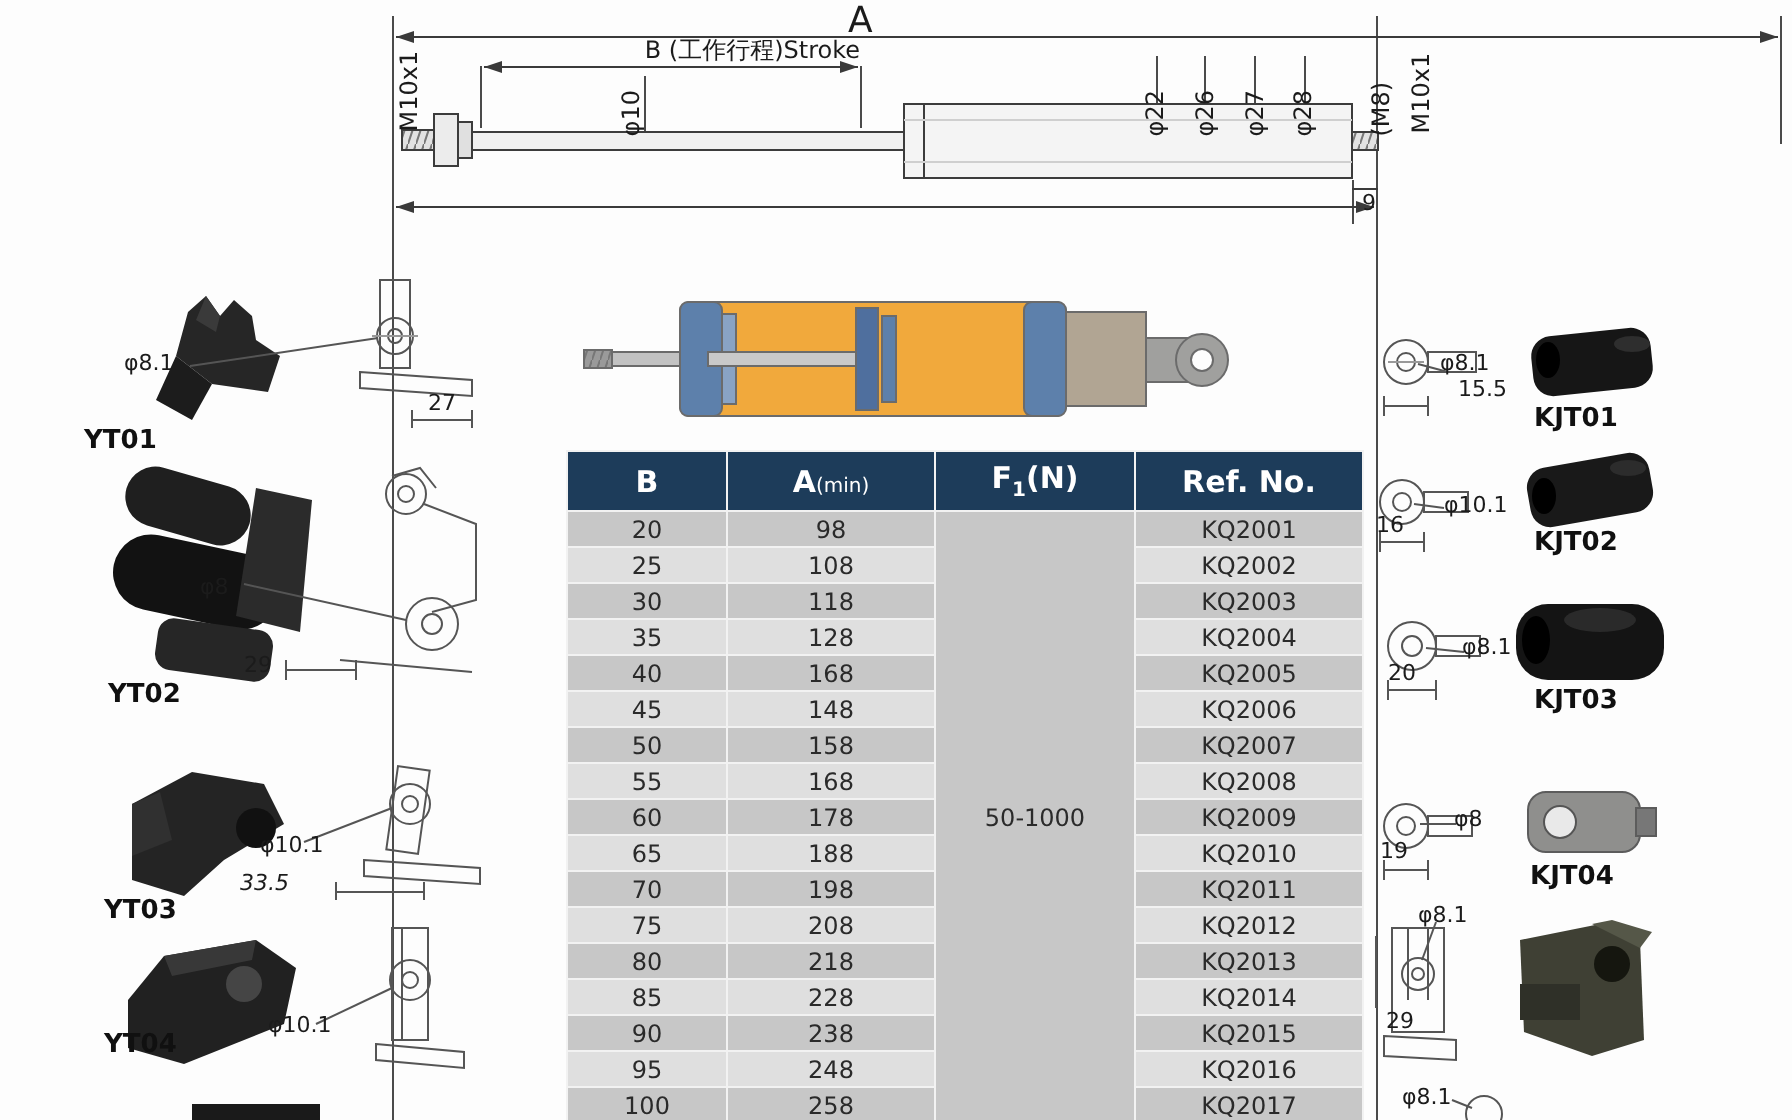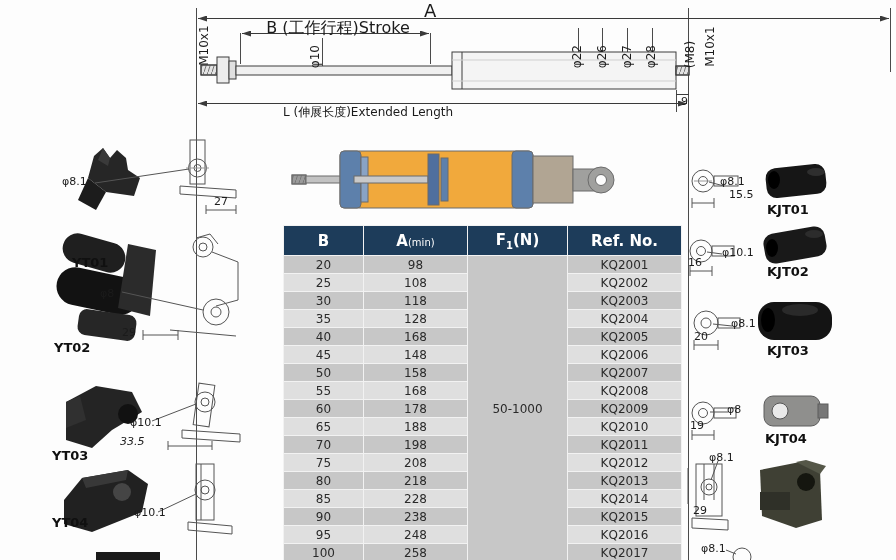--- a/index.html
+++ b/index.html
@@ -249,34 +249,33 @@
     </g>
 
     <g stroke="#555" fill="none" stroke-width="1">
       <circle cx="742" cy="557" r="9"></circle>
       <line x1="726" y1="550" x2="736" y2="554"></line>
     </g>
   </svg>
 
   <div class="lbl" style="left:424px; top:1px; font-size:18px;">A</div>
   <div class="lbl rot dim" style="left:173px; top:39px; font-size:12px;">M10x1</div>
-  <div class="lbl" style="left:246px; top:19px; width:184px; text-align:center; font-size:16px;">B (工作行程)Stroke</div>
+  <div class="lbl" style="left:246px; top:19px; width:184px; text-align:right; font-size:12px;">B (工作行程)Stroke</div>
   <div class="lbl rot dim" style="left:284px; top:50px; font-size:12px;">φ10</div>
   <div class="lbl rot dim" style="left:546px; top:50px; font-size:12px;">φ22</div>
   <div class="lbl rot dim" style="left:571px; top:50px; font-size:12px;">φ26</div>
   <div class="lbl rot dim" style="left:596px; top:50px; font-size:12px;">φ27</div>
   <div class="lbl rot dim" style="left:620px; top:50px; font-size:12px;">φ28</div>
   <div class="lbl rot dim" style="left:659px; top:48px; font-size:12px;">(M8)</div>
   <div class="lbl rot dim" style="left:679px; top:40px; font-size:12px;">M10x1</div>
   <div class="lbl dim" style="left:681px; top:96px;">9</div>
-  <div class="lbl" style="left:283px; top:106px; font-size:12px;">L (伸展长度)Extended Length</div>
 
   <div class="lbl dim" style="left:62px;  top:176px;">φ8.1</div>
   <div class="lbl dim" style="left:214px; top:196px;">27</div>
-  <div class="lbl fit-name" style="left:72px; top:214px;margin-top:42px;">YT01</div>
+  <div class="lbl fit-name" style="left:42px; top:214px;">YT01</div>
 
   <div class="lbl dim" style="left:100px; top:288px;">φ8</div>
   <div class="lbl dim" style="left:122px; top:327px;">29</div>
   <div class="lbl fit-name" style="left:54px; top:341px;">YT02</div>
 
   <div class="lbl dim" style="left:130px; top:417px;">φ10.1</div>
   <div class="lbl dim" style="left:120px; top:436px;font-style:italic;">33.5</div>
   <div class="lbl fit-name" style="left:52px; top:449px;">YT03</div>
 
   <div class="lbl dim" style="left:134px; top:507px;">φ10.1</div>

